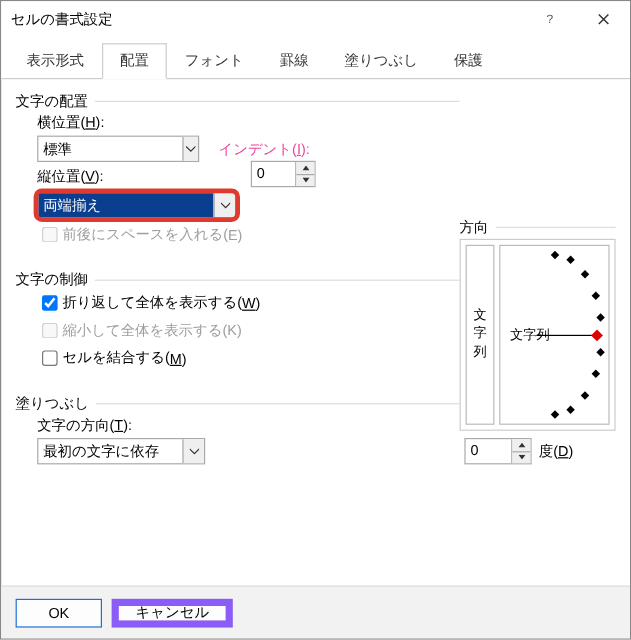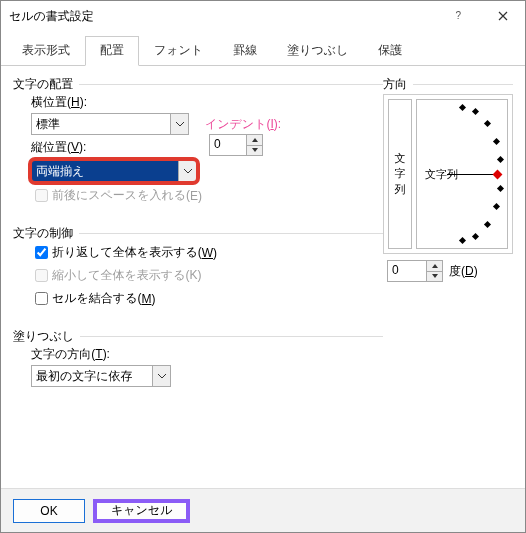--- a/index.html
+++ b/index.html
@@ -43,21 +43,21 @@
     color: #333;
     position: relative;
     top: 1px;
   }
   .tab.active {
     border: 1px solid #ccc;
     border-bottom: 1px solid #fff;
     background: #fff;
   }
   
-  .body { padding: 10px 12px 0 12px; display: flex; }
+  .body { padding: 10px 12px 0 12px; display: flex; align-items: flex-end; }
   .col-left { width: 370px; }
   .col-right { flex: 1; }
   
   .group {
     position: relative;
     padding: 14px 10px 8px 10px;
     margin-bottom: 8px;
   }
   .group-line {
     position: absolute;
@@ -181,21 +181,21 @@
     background: #f2f2f2;
     display: flex;
     align-items: center;
     padding: 0 12px;
     gap: 8px;
   }
   .btn-std {
     height: 24px;
     min-width: 72px;
     padding: 0 14px;
-    border: 4px solid #8b5cf6;
+    border: 6px solid #8b5cf6;
     background: #fdfdfd;
     display: inline-flex;
     align-items: center;
     justify-content: center;
   }
   .btn-std.primary { border: 1px solid #1a6fd6; }
 </style>
 </head>
 <body>
 
@@ -226,21 +226,21 @@
   <div class="col-left">
 
     <div class="group">
       <div class="group-line"></div>
       <span class="group-title">文字の配置</span>
 
       <div class="lbl">
         <span>横位置(</span><span class="underline">H</span><span>):</span>
       </div>
       <div class="row">
-        <div class="combo" style="width:158px">
+        <div class="combo" style="width:135px">
           <div class="txt">標準</div>
           <div class="btn">
               <svg viewBox="0 0 8 8">
                 <path d="M0 2 L4 6 L8 2" fill="none" stroke="#333"></path>
               </svg>
             </div>
         </div>
         <span class="indent-lbl">
           <span>インデント(</span><span class="underline">I</span><span>):</span>
         </span>

